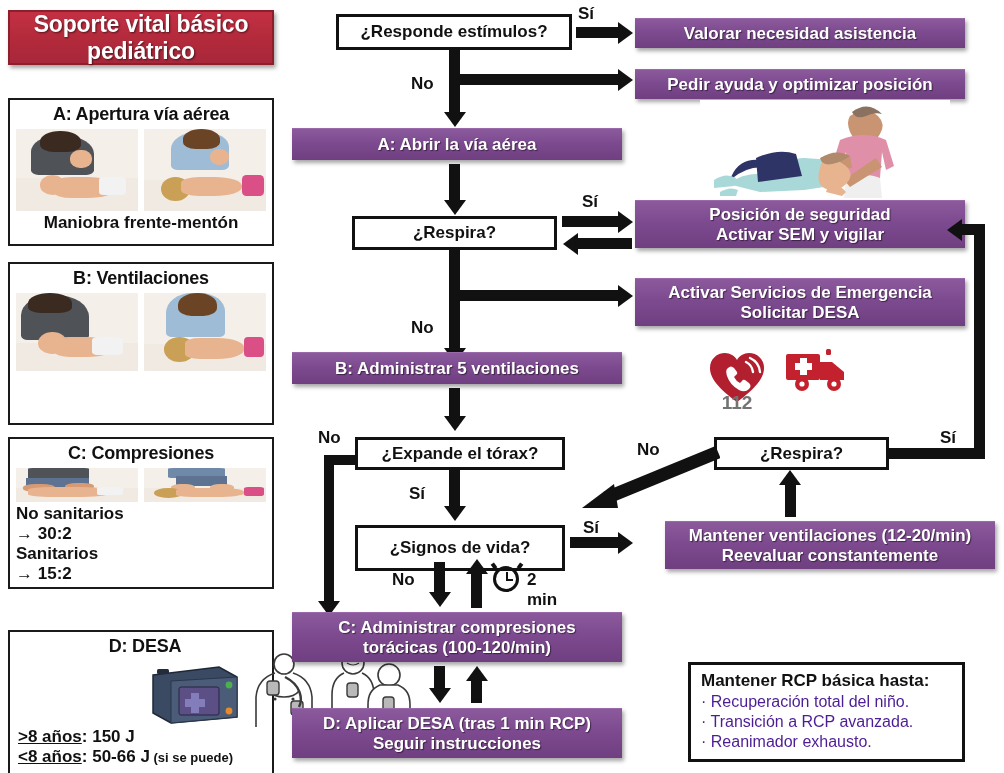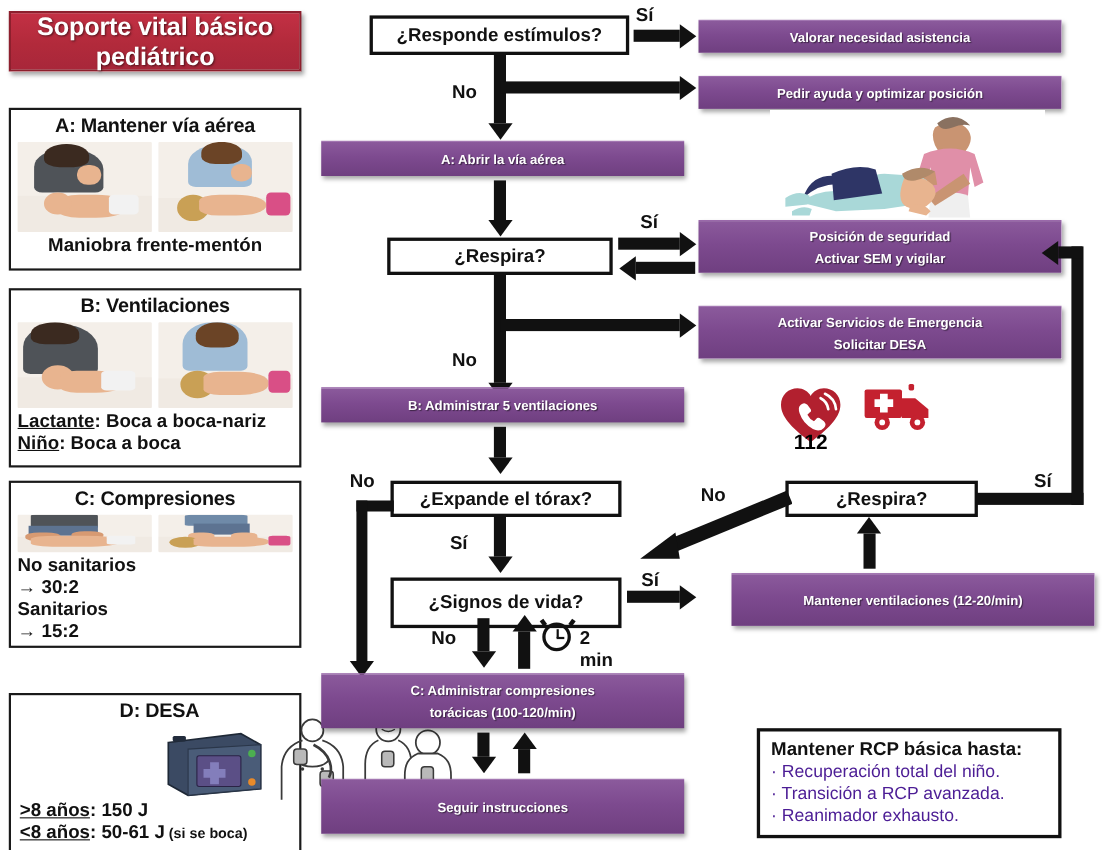--- a/index.html
+++ b/index.html
@@ -57,21 +57,21 @@
   
   .qbox{
     background:#fff;border:3px solid #111;
     display:flex;align-items:center;justify-content:center;
     font-weight:bold;font-size:17px;color:#111;text-align:center;
   }
   .pbox{
     background:linear-gradient(180deg,#8b5a9c 0%,#7d4a8f 45%,#6f3f80 100%);
     border-top:1px solid #9a69aa;
     display:flex;align-items:center;justify-content:center;
-    color:#fff;font-weight:bold;font-size:12px;line-height:20px;
+    color:#fff;font-weight:bold;font-size:17px;line-height:20px;
     box-shadow:2px 3px 4px rgba(0,0,0,.35);
     text-shadow:1px 1px 1px rgba(0,0,0,.5);
     padding:0 6px;box-sizing:border-box;
   }
   .lbl{font-weight:bold;font-size:17px;color:#111;}
 
   
   .bar{background:#111;}
   .tri-d{width:0;height:0;border-left:11px solid transparent;border-right:11px solid transparent;border-top:15px solid #111;}
   .tri-u{width:0;height:0;border-left:11px solid transparent;border-right:11px solid transparent;border-bottom:15px solid #111;}
@@ -95,21 +95,21 @@
 </head>
 <body>
 
 <div class="abs" id="sidebar">
 
   <div class="abs title-card">
     <div class="t">Soporte vital básico pediátrico</div>
   </div>
 
   <div class="abs panel" style="top:98px;height:148px;">
-    <div class="panel-head">A: Mantener vía aérea</div>
+    <div class="panel-head">A: Apertura vía aérea</div>
     <div class="photos" style="height:86px;">
       <div class="photo">
         <div class="fig bedding" style="left:0;top:60%;width:100%;height:40%;"></div>
         <div class="fig shirt-gray" style="left:12%;top:8%;width:52%;height:48%;border-radius:40% 45% 12% 12%;"></div>
         <div class="fig hair-dk" style="left:20%;top:2%;width:33%;height:26%;border-radius:50% 50% 35% 35%;"></div>
         <div class="fig skin" style="left:44%;top:26%;width:18%;height:22%;border-radius:45%;"></div>
         <div class="fig skin" style="left:30%;top:58%;width:52%;height:26%;border-radius:30% 45% 45% 30%;"></div>
         <div class="fig skin" style="left:20%;top:56%;width:20%;height:24%;border-radius:50%;"></div>
         <div class="fig white" style="left:68%;top:58%;width:22%;height:22%;border-radius:18%;"></div>
       </div>
@@ -138,24 +138,20 @@
         <div class="fig white" style="left:62%;top:56%;width:26%;height:24%;border-radius:16%;"></div>
       </div>
       <div class="photo">
         <div class="fig bedding" style="left:0;top:66%;width:100%;height:34%;"></div>
         <div class="fig shirt-blue" style="left:18%;top:0%;width:48%;height:56%;border-radius:45% 42% 10% 10%;"></div>
         <div class="fig hair-br" style="left:28%;top:0%;width:32%;height:30%;border-radius:50% 50% 35% 35%;"></div>
         <div class="fig hair-bl" style="left:16%;top:56%;width:26%;height:32%;border-radius:50%;"></div>
         <div class="fig skin" style="left:34%;top:58%;width:48%;height:26%;border-radius:25% 45% 45% 25%;"></div>
         <div class="fig pink" style="left:82%;top:56%;width:16%;height:26%;border-radius:20%;"></div>
       </div>
-    </div>
-    <div class="panel-foot">
-      <div><span class="u">Lactante</span><span>: </span><span>Boca a boca-nariz</span></div>
-      <div><span class="u">Niño</span><span>: </span><span>Boca a boca</span></div>
     </div>
   </div>
 
   <div class="abs panel" style="top:437px;height:152px;">
     <div class="panel-head">C: Compresiones</div>
     <div class="photos" style="height:78px;">
       <div class="photo">
         <div class="fig bedding" style="left:0;top:58%;width:100%;height:42%;"></div>
         <div class="fig shirt-gray" style="left:10%;top:0%;width:50%;height:34%;border-radius:8%;"></div>
         <div class="fig denim" style="left:8%;top:30%;width:52%;height:26%;"></div>
@@ -223,21 +219,21 @@
         <rect x="20" y="34" width="11" height="14" rx="3" fill="#b9b9b9" stroke="#3a3a3a" stroke-width="1.4"></rect>
         <g fill="#fff" stroke="#3a3a3a" stroke-width="1.6">
           <circle cx="62" cy="26" r="11"></circle>
           <path d="M53 36 C44 40 41 46 41 56 L41 78 L83 78 L83 56 C83 46 80 40 71 36 Z"></path>
         </g>
         <rect x="56" y="48" width="11" height="16" rx="3" fill="#b9b9b9" stroke="#3a3a3a" stroke-width="1.4"></rect>
       </svg>
     </div>
     <div class="panel-foot" style="padding-left:8px;">
       <div><span class="u">&gt;8 años</span><span>:</span>&nbsp;<span>150 J</span></div>
-      <div><span class="u">&lt;8 años</span><span>:</span>&nbsp;<span>50-61 J</span><span class="small">&nbsp;<span>(si se boca)</span></span></div>
+      <div><span class="u">&lt;8 años</span><span>:</span>&nbsp;<span>50-66 J</span><span class="small">&nbsp;<span>(si se puede)</span></span></div>
     </div>
   </div>
 </div>
 
 <div class="abs" id="flow">
 
   <div class="abs qbox" style="left:336px;top:14px;width:236px;height:36px;">
     <span>¿Responde estímulos?</span>
   </div>
 
@@ -310,21 +306,21 @@
     <span>Activar Servicios de Emergencia</span>
     <span>Solicitar DESA</span>
   </div>
 
   <svg class="abs" style="left:706px;top:350px;" width="62" height="62" viewBox="0 0 62 62">
     <path d="M31 52 C12 38 4 28 4 18 C4 9 11 3 19 3 C24 3 29 6 31 10 C33 6 38 3 43 3 C51 3 58 9 58 18 C58 28 50 38 31 52 Z" fill="#b2202f"></path>
     <path d="M22 18 q3 -3 6 0 l3 4 q1 2 -1 3 l-2 2 q2 4 6 6 l2 -2 q1 -2 3 -1 l4 3 q3 3 0 6 q-4 4 -10 1 q-9 -5 -12 -14 q-2 -6 1 -8 z" fill="#fff"></path>
     <path d="M40 12 q6 3 7 10" fill="none" stroke="#fff" stroke-width="2.4" stroke-linecap="round"></path>
     <path d="M44 8 q9 4 10 14" fill="none" stroke="#fff" stroke-width="2.4" stroke-linecap="round"></path>
   </svg>
-  <div class="abs" style="left:714px;top:392px;width:46px;text-align:center;color:#000000;font-weight:bold;font-size:19px;">112</div>
+  <div class="abs" style="left:714px;top:392px;width:46px;text-align:center;color:#737373;font-weight:bold;font-size:19px;">112</div>
 
   <svg class="abs" style="left:784px;top:348px;" width="66" height="46" viewBox="0 0 66 46">
     <rect x="2" y="6" width="34" height="26" rx="2" fill="#c4212f"></rect>
     <path d="M36 14 h12 l12 10 v8 h-24 z" fill="#c4212f"></path>
     <path d="M16 10 h7 v5 h5 v7 h-5 v5 h-7 v-5 h-5 v-7 h5 z" fill="#fff"></path>
     <circle cx="18" cy="36" r="7" fill="#c4212f"></circle>
     <circle cx="50" cy="36" r="7" fill="#c4212f"></circle>
     <circle cx="18" cy="36" r="2.6" fill="#fff"></circle>
     <circle cx="50" cy="36" r="2.6" fill="#fff"></circle>
     <rect x="42" y="1" width="5" height="6" rx="1.5" fill="#c4212f"></rect>
@@ -352,20 +348,21 @@
 
   <div class="abs qbox" style="left:355px;top:525px;width:210px;height:46px;">
     <span>¿Signos de vida?</span>
   </div>
 
   <div class="abs lbl" style="left:583px;top:518px;">Sí</div>
   <div class="abs bar" style="left:570px;top:537px;width:48px;height:11px;"></div>
   <div class="abs tri-r" style="left:618px;top:531.5px;"></div>
   <div class="abs pbox" style="left:665px;top:521px;width:330px;height:48px;flex-direction:column;">
     <span>Mantener ventilaciones (12-20/min)</span>
+    <span>Reevaluar constantemente</span>
   </div>
 
   <div class="abs lbl" style="left:392px;top:570px;">No</div>
   <div class="abs bar" style="left:434px;top:562px;width:11px;height:30px;"></div>
   <div class="abs tri-d" style="left:429px;top:592px;"></div>
   <div class="abs bar" style="left:471px;top:574px;width:11px;height:34px;"></div>
   <div class="abs tri-u" style="left:466px;top:559px;"></div>
   <div class="abs clockface" style="left:493px;top:566px;"></div>
   <div class="abs" style="left:492px;top:563px;width:4px;height:6px;background:#111;transform:rotate(-35deg);"></div>
   <div class="abs" style="left:518px;top:563px;width:4px;height:6px;background:#111;transform:rotate(35deg);"></div>
@@ -375,20 +372,21 @@
     <span>C:  Administrar compresiones</span>
     <span>torácicas (100-120/min)</span>
   </div>
 
   <div class="abs bar" style="left:434px;top:666px;width:11px;height:22px;"></div>
   <div class="abs tri-d" style="left:429px;top:688px;"></div>
   <div class="abs bar" style="left:471px;top:681px;width:11px;height:22px;"></div>
   <div class="abs tri-u" style="left:466px;top:666px;"></div>
 
   <div class="abs pbox" style="left:292px;top:708px;width:330px;height:50px;flex-direction:column;">
+    <span>D: Aplicar DESA (tras 1 min RCP)</span>
     <span>Seguir instrucciones</span>
   </div>
 
   <div class="abs qbox" style="left:714px;top:437px;width:175px;height:33px;">
     <span>¿Respira?</span>
   </div>
 
   <div class="abs lbl" style="left:637px;top:440px;">No</div>
   <svg class="abs" style="left:570px;top:440px;" width="150" height="80" viewBox="0 0 150 80">
     <path d="M148 12 L36 58" stroke="#111" stroke-width="13" stroke-linecap="butt"></path>

